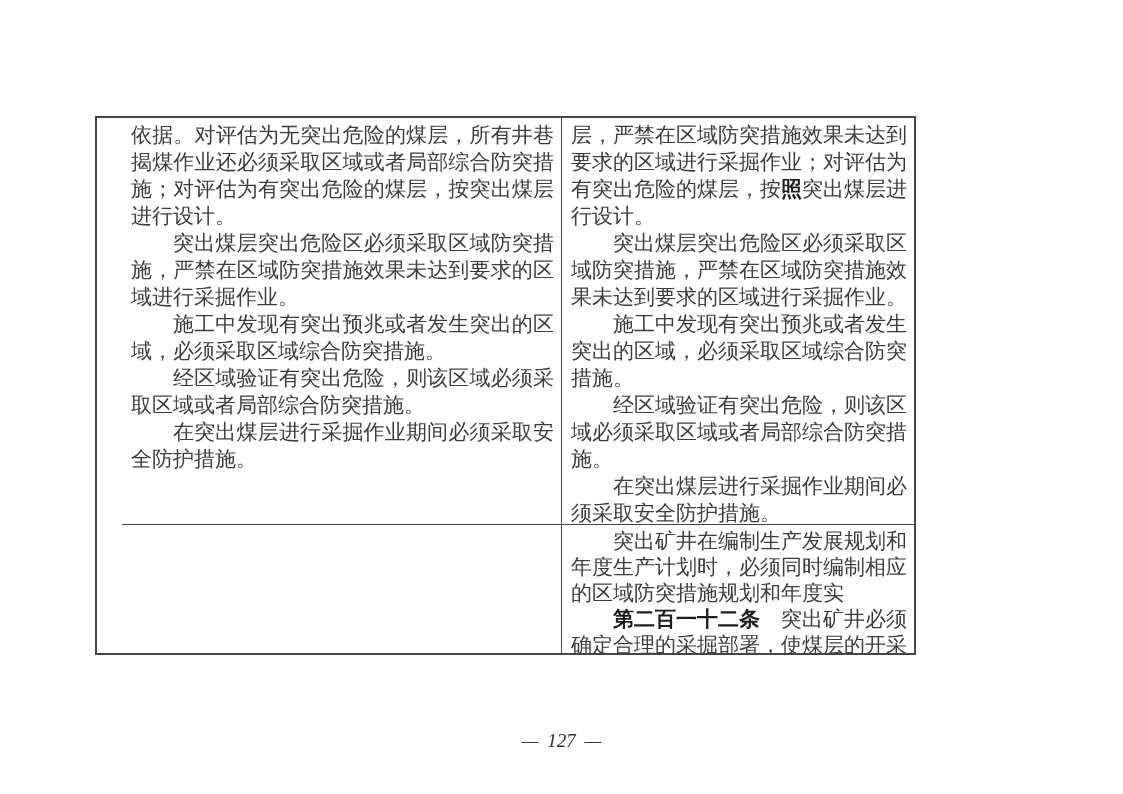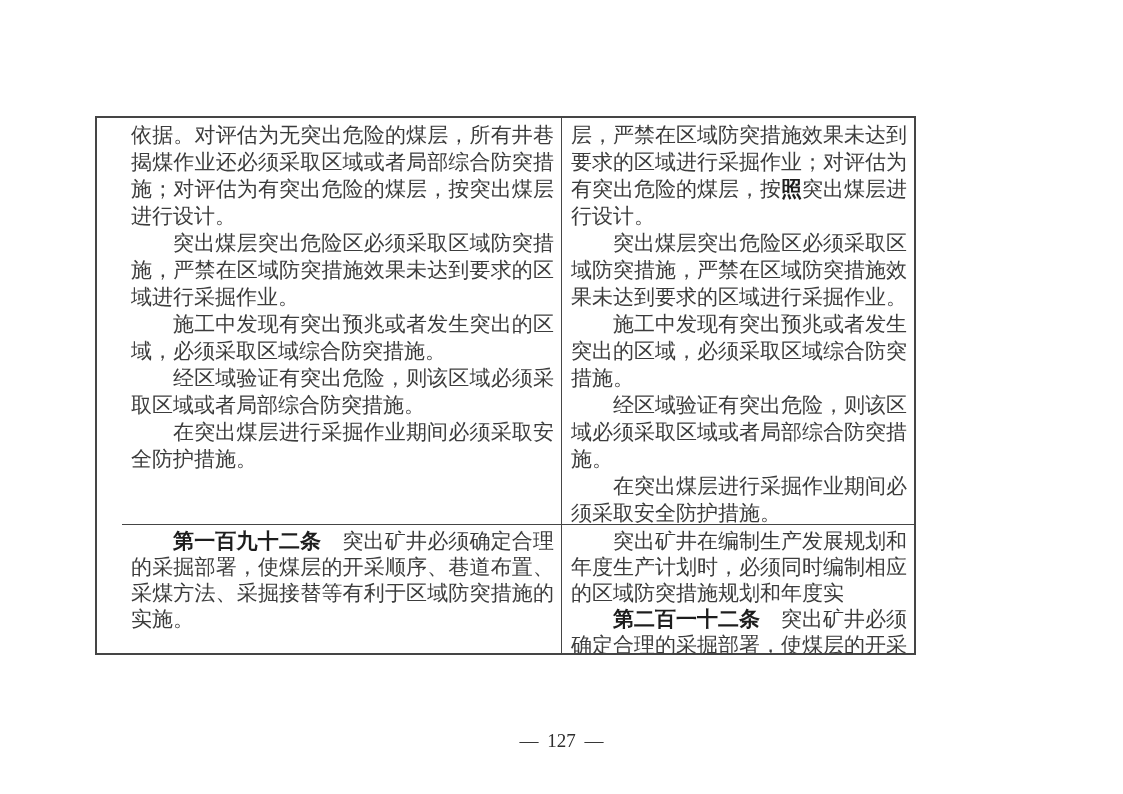--- a/index.html
+++ b/index.html
@@ -46,20 +46,21 @@
   .page-footer {
     position: absolute;
     left: 0;
     top: 729px;
     width: 1123px;
     text-align: center;
     font-size: 19px;
     line-height: 24px;
     color: #2e2e2e;
     word-spacing: 4px;
+    font-style: italic;
   }
 </style>
 </head>
 <body>
 
 <div class="doc-table">
   <div class="cell row0 col0">
       <p class="para"><span>依据。对评估为无突出危险的煤层，所有井巷揭煤作业还必须采取区域或者局部综合防突措施；对评估为有突出危险的煤层，按突出煤层进行设计。</span></p>
       <p class="para indent"><span>突出煤层突出危险区必须采取区域防突措施，严禁在区域防突措施效果未达到要求的区域进行采掘作业。</span></p>
       <p class="para indent"><span>施工中发现有突出预兆或者发生突出的区域，必须采取区域综合防突措施。</span></p>
@@ -67,21 +68,20 @@
       <p class="para indent"><span>在突出煤层进行采掘作业期间必须采取安全防护措施。</span></p>
     </div>
   <div class="cell row0 col1">
       <p class="para"><span>层，严禁在区域防突措施效果未达到要求的区域进行采掘作业；对评估为有突出危险的煤层，按</span><span class="seg-bold">照</span><span>突出煤层进行设计。</span></p>
       <p class="para indent"><span>突出煤层突出危险区必须采取区域防突措施，严禁在区域防突措施效果未达到要求的区域进行采掘作业。</span></p>
       <p class="para indent"><span>施工中发现有突出预兆或者发生突出的区域，必须采取区域综合防突措施。</span></p>
       <p class="para indent"><span>经区域验证有突出危险，则该区域必须采取区域或者局部综合防突措施。</span></p>
       <p class="para indent"><span>在突出煤层进行采掘作业期间必须采取安全防护措施。</span></p>
     </div>
   <div class="cell row1 col0">
-      <p class="para indent"><span class="seg-bold">第一百九十二条</span><span>　突出矿井必须确定合理的采掘部署，使煤层的开采顺序、巷道布置、采煤方法、采掘接替等有利于区域防突措施的实施。</span></p>
     </div>
   <div class="cell row1 col1">
       <p class="para indent"><span>突出矿井在编制生产发展规划和年度生产计划时，必须同时编制相应的区域防突措施规划和年度实</span></p>
       <p class="para indent"><span class="seg-bold">第二百一十二条</span><span>　突出矿井必须确定合理的采掘部署，使煤层的开采顺序、巷道布置、采煤方法、采掘接替等有利于区域防突措施的实施。</span></p>
     </div>
 </div>
 
 <div class="page-footer">
   <span>— 127 —</span>
 </div>

